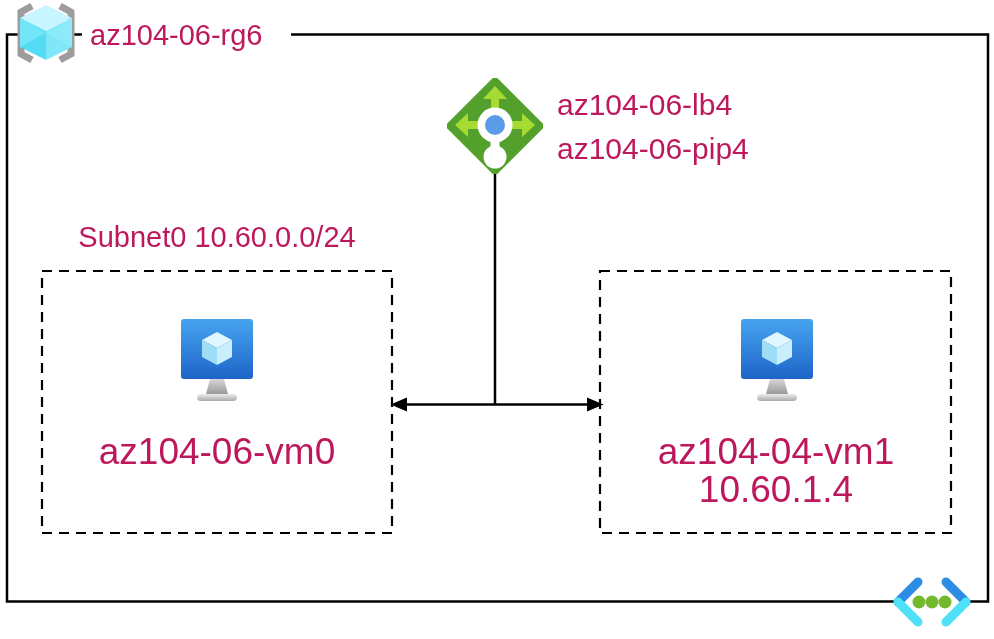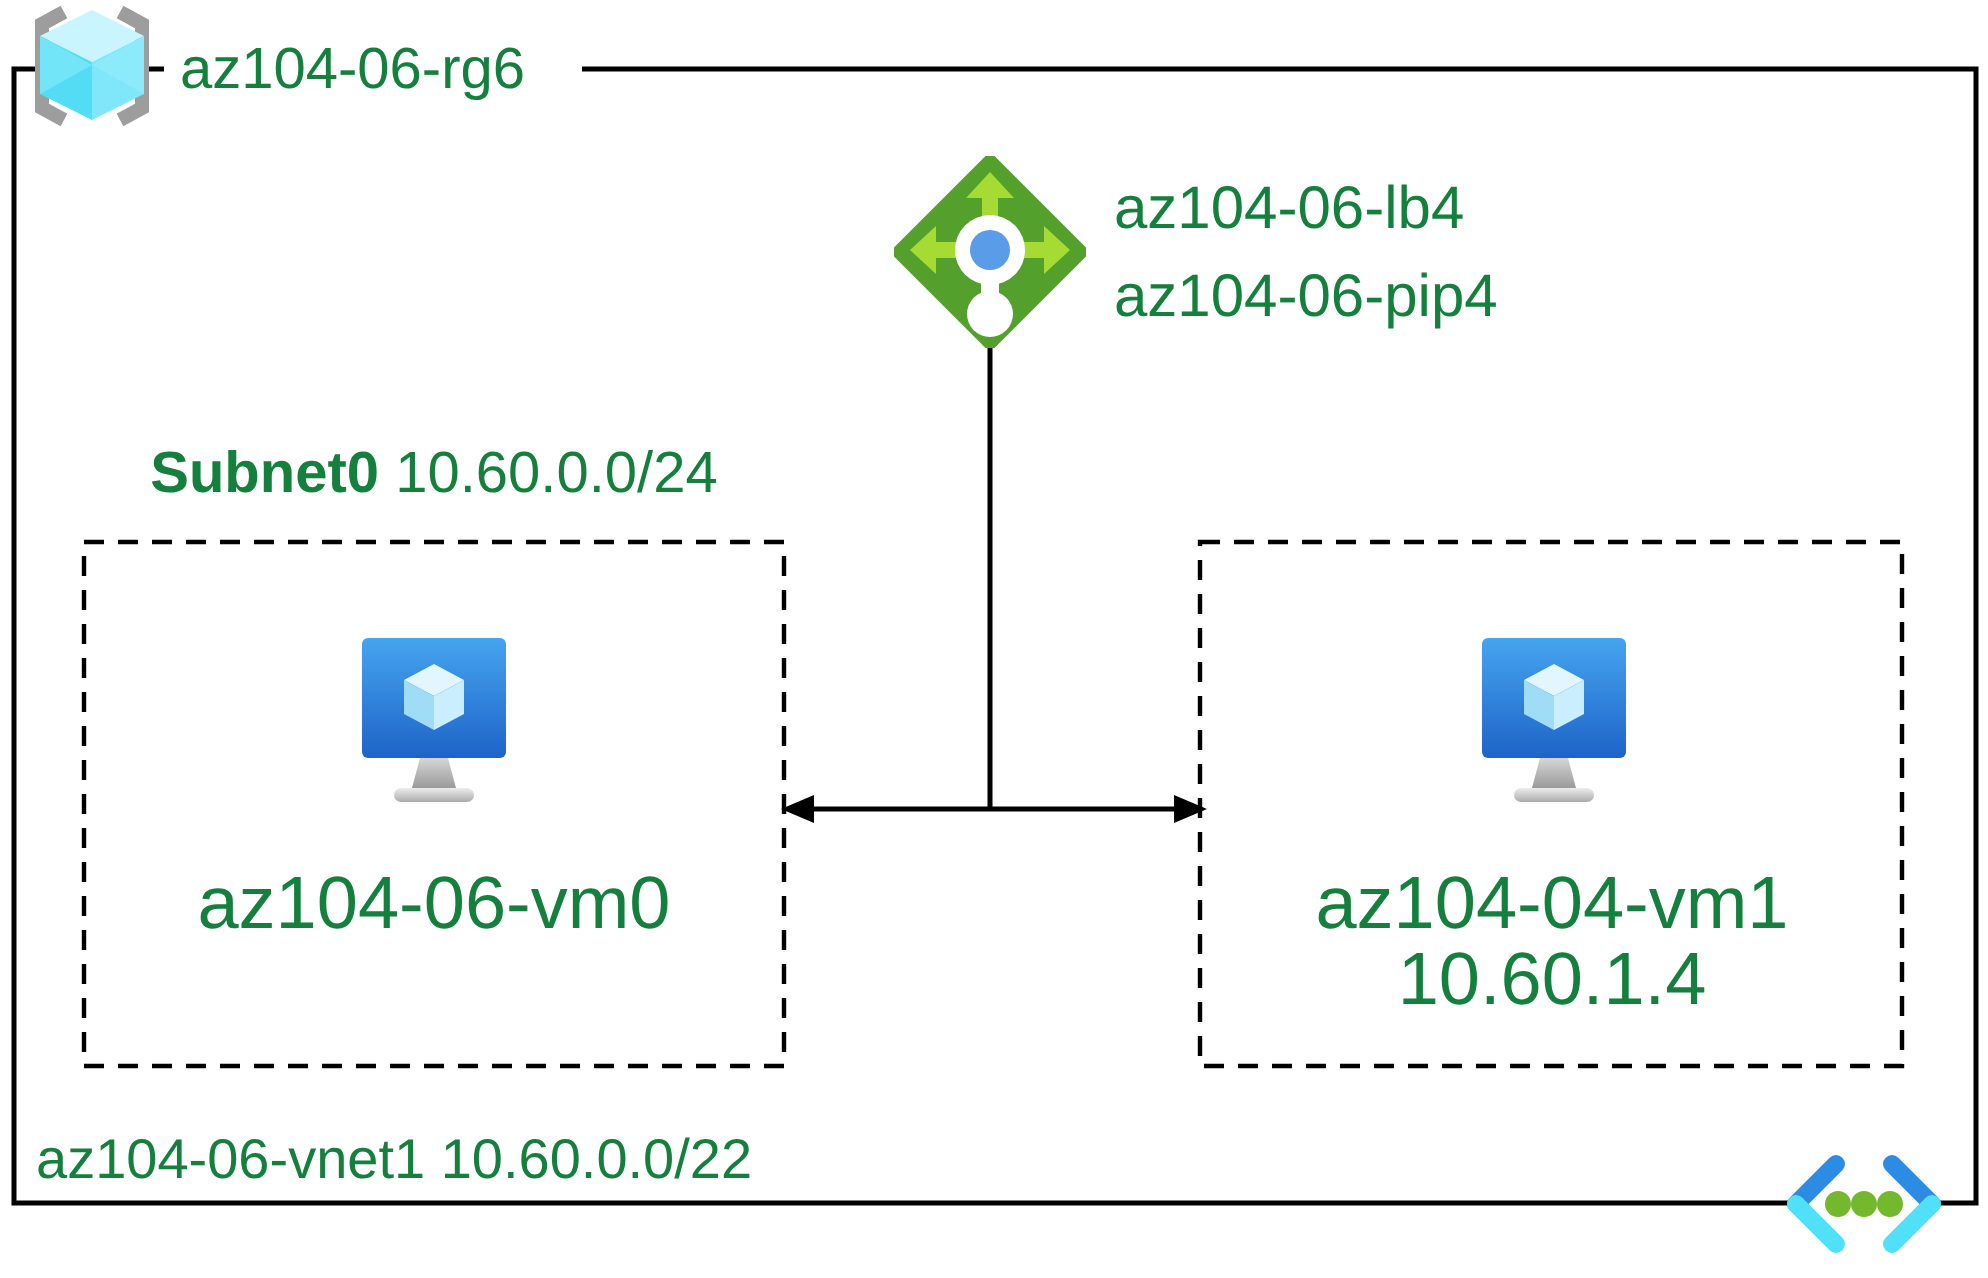--- a/index.html
+++ b/index.html
@@ -1,29 +1,29 @@
 <!DOCTYPE html>
 <html><head>
 <meta charset="utf-8">
 <style>
   html,body { margin:0; padding:0; background:#fff; }
   .canvas {
     position:relative; width:994px; height:639px; background:#ffffff;
-    font-family:"Liberation Sans", sans-serif; color:#15803d; overflow:hidden;
+    font-family:"Liberation Sans", sans-serif; color:#be185d; overflow:hidden;
   }
   .abs { position:absolute; }
   svg { display:block; }
   .layer { position:absolute; left:0; top:0; }
   .rg-label {
     left:82px; top:18px; height:34px; line-height:34px;
     background:#fff; padding:0 28px 0 8px; font-size:29px; white-space:nowrap;
   }
   .lb-label { left:557px; top:83px; font-size:30px; line-height:44px; white-space:nowrap; }
   .subnet-label { top:220px; width:352px; text-align:center; font-size:29px; line-height:34px; white-space:nowrap; }
-  .subnet-label .sn { font-weight:bold; }
+  .subnet-label .sn { font-weight:normal; }
   .sub0 { left:41px; }
   .sub1 { left:600px; }
   .vm-label { top:433px; width:352px; text-align:center; font-size:37px; line-height:38px; }
   .vnet-label { left:18px; top:563px; font-size:28px; line-height:34px; white-space:nowrap; }
 </style>
 </head>
 <body>
 
 <div class="canvas">
 
@@ -116,24 +116,20 @@
 
   <div class="abs vm-label sub0">
     <div>az104-06-vm0</div>
   </div>
 
   <div class="abs vm-label sub1">
     <div>az104-04-vm1</div>
     <div>10.60.1.4</div>
   </div>
 
-  <div class="abs vnet-label">
-    <span>az104-06-vnet1</span>
-    <span>10.60.0.0/22</span>
-  </div>
 
   <svg class="abs" style="left:889px; top:576px;" width="86" height="52" viewBox="0 0 86 52">
     <rect x="6" y="0" width="72" height="52" fill="#ffffff"></rect>
     <line x1="29" y1="6" x2="9" y2="26" stroke="#2C8BE2" stroke-width="9" stroke-linecap="round"></line>
     <line x1="9" y1="26" x2="29" y2="46" stroke="#50E0F8" stroke-width="9" stroke-linecap="round"></line>
     <line x1="57" y1="6" x2="77" y2="26" stroke="#2C8BE2" stroke-width="9" stroke-linecap="round"></line>
     <line x1="77" y1="26" x2="57" y2="46" stroke="#50E0F8" stroke-width="9" stroke-linecap="round"></line>
     <circle cx="30" cy="26" r="6.5" fill="#74B82D"></circle>
     <circle cx="43" cy="26" r="6.5" fill="#74B82D"></circle>
     <circle cx="56" cy="26" r="6.5" fill="#74B82D"></circle>

